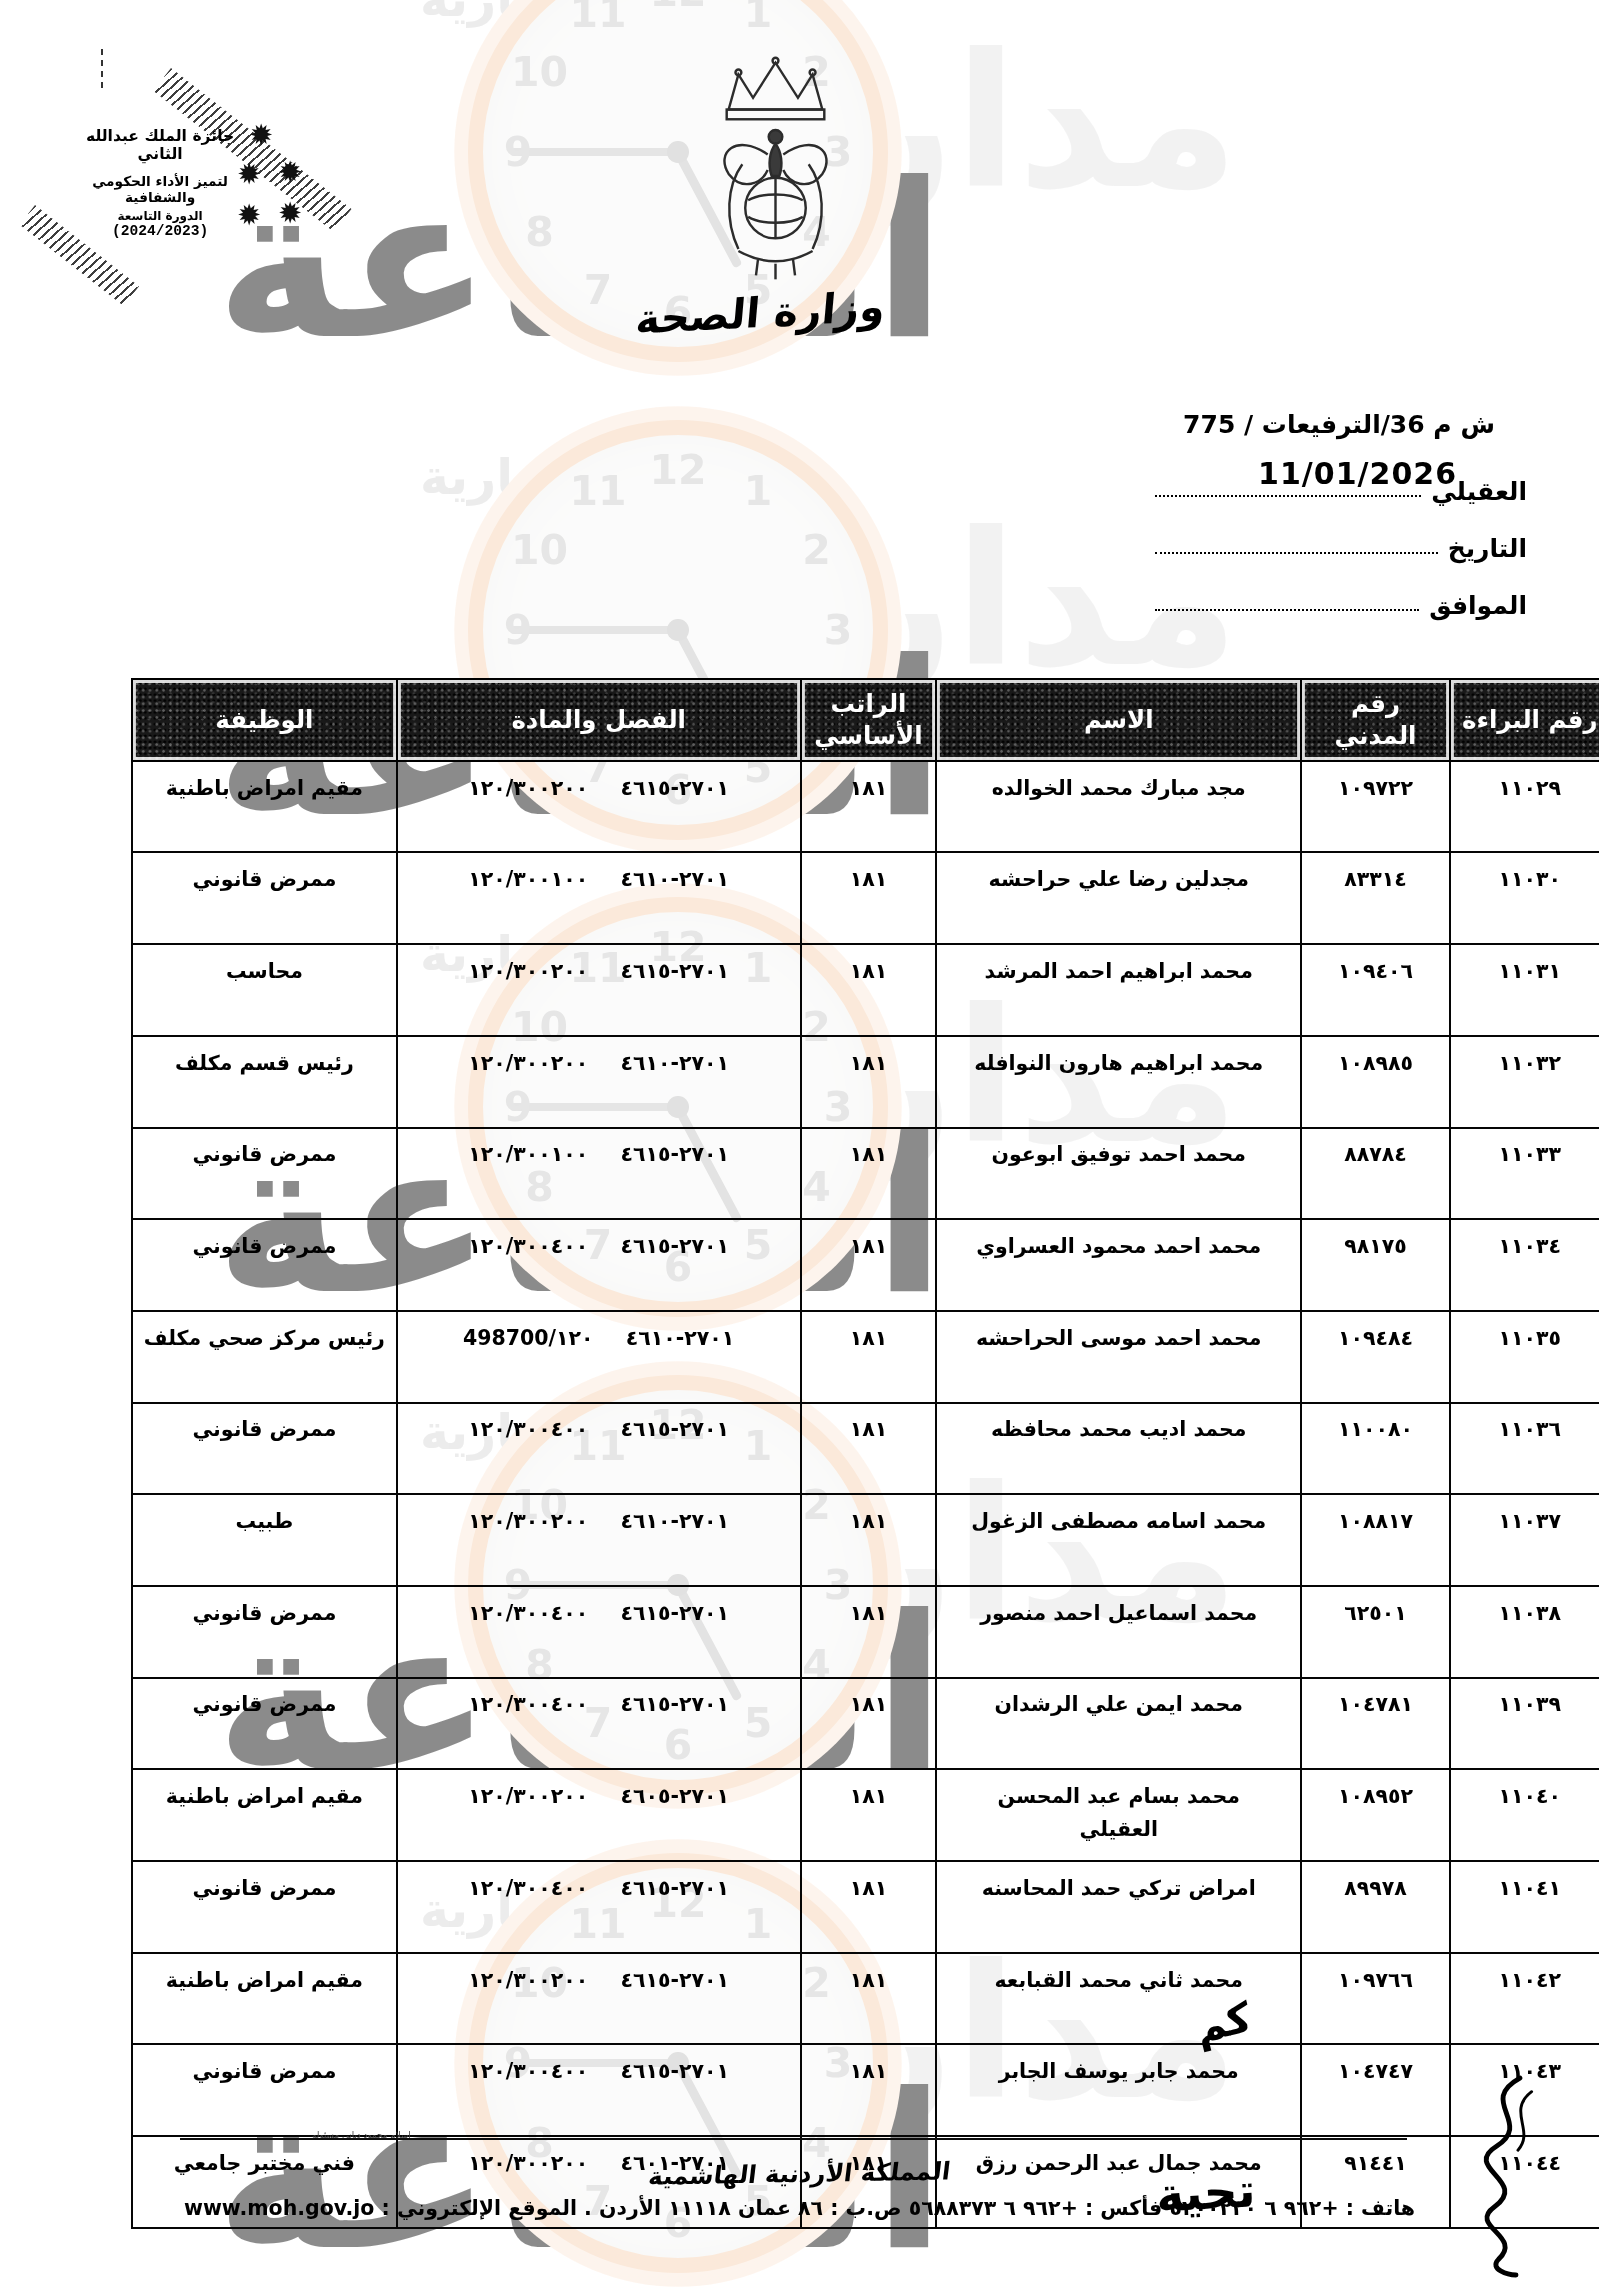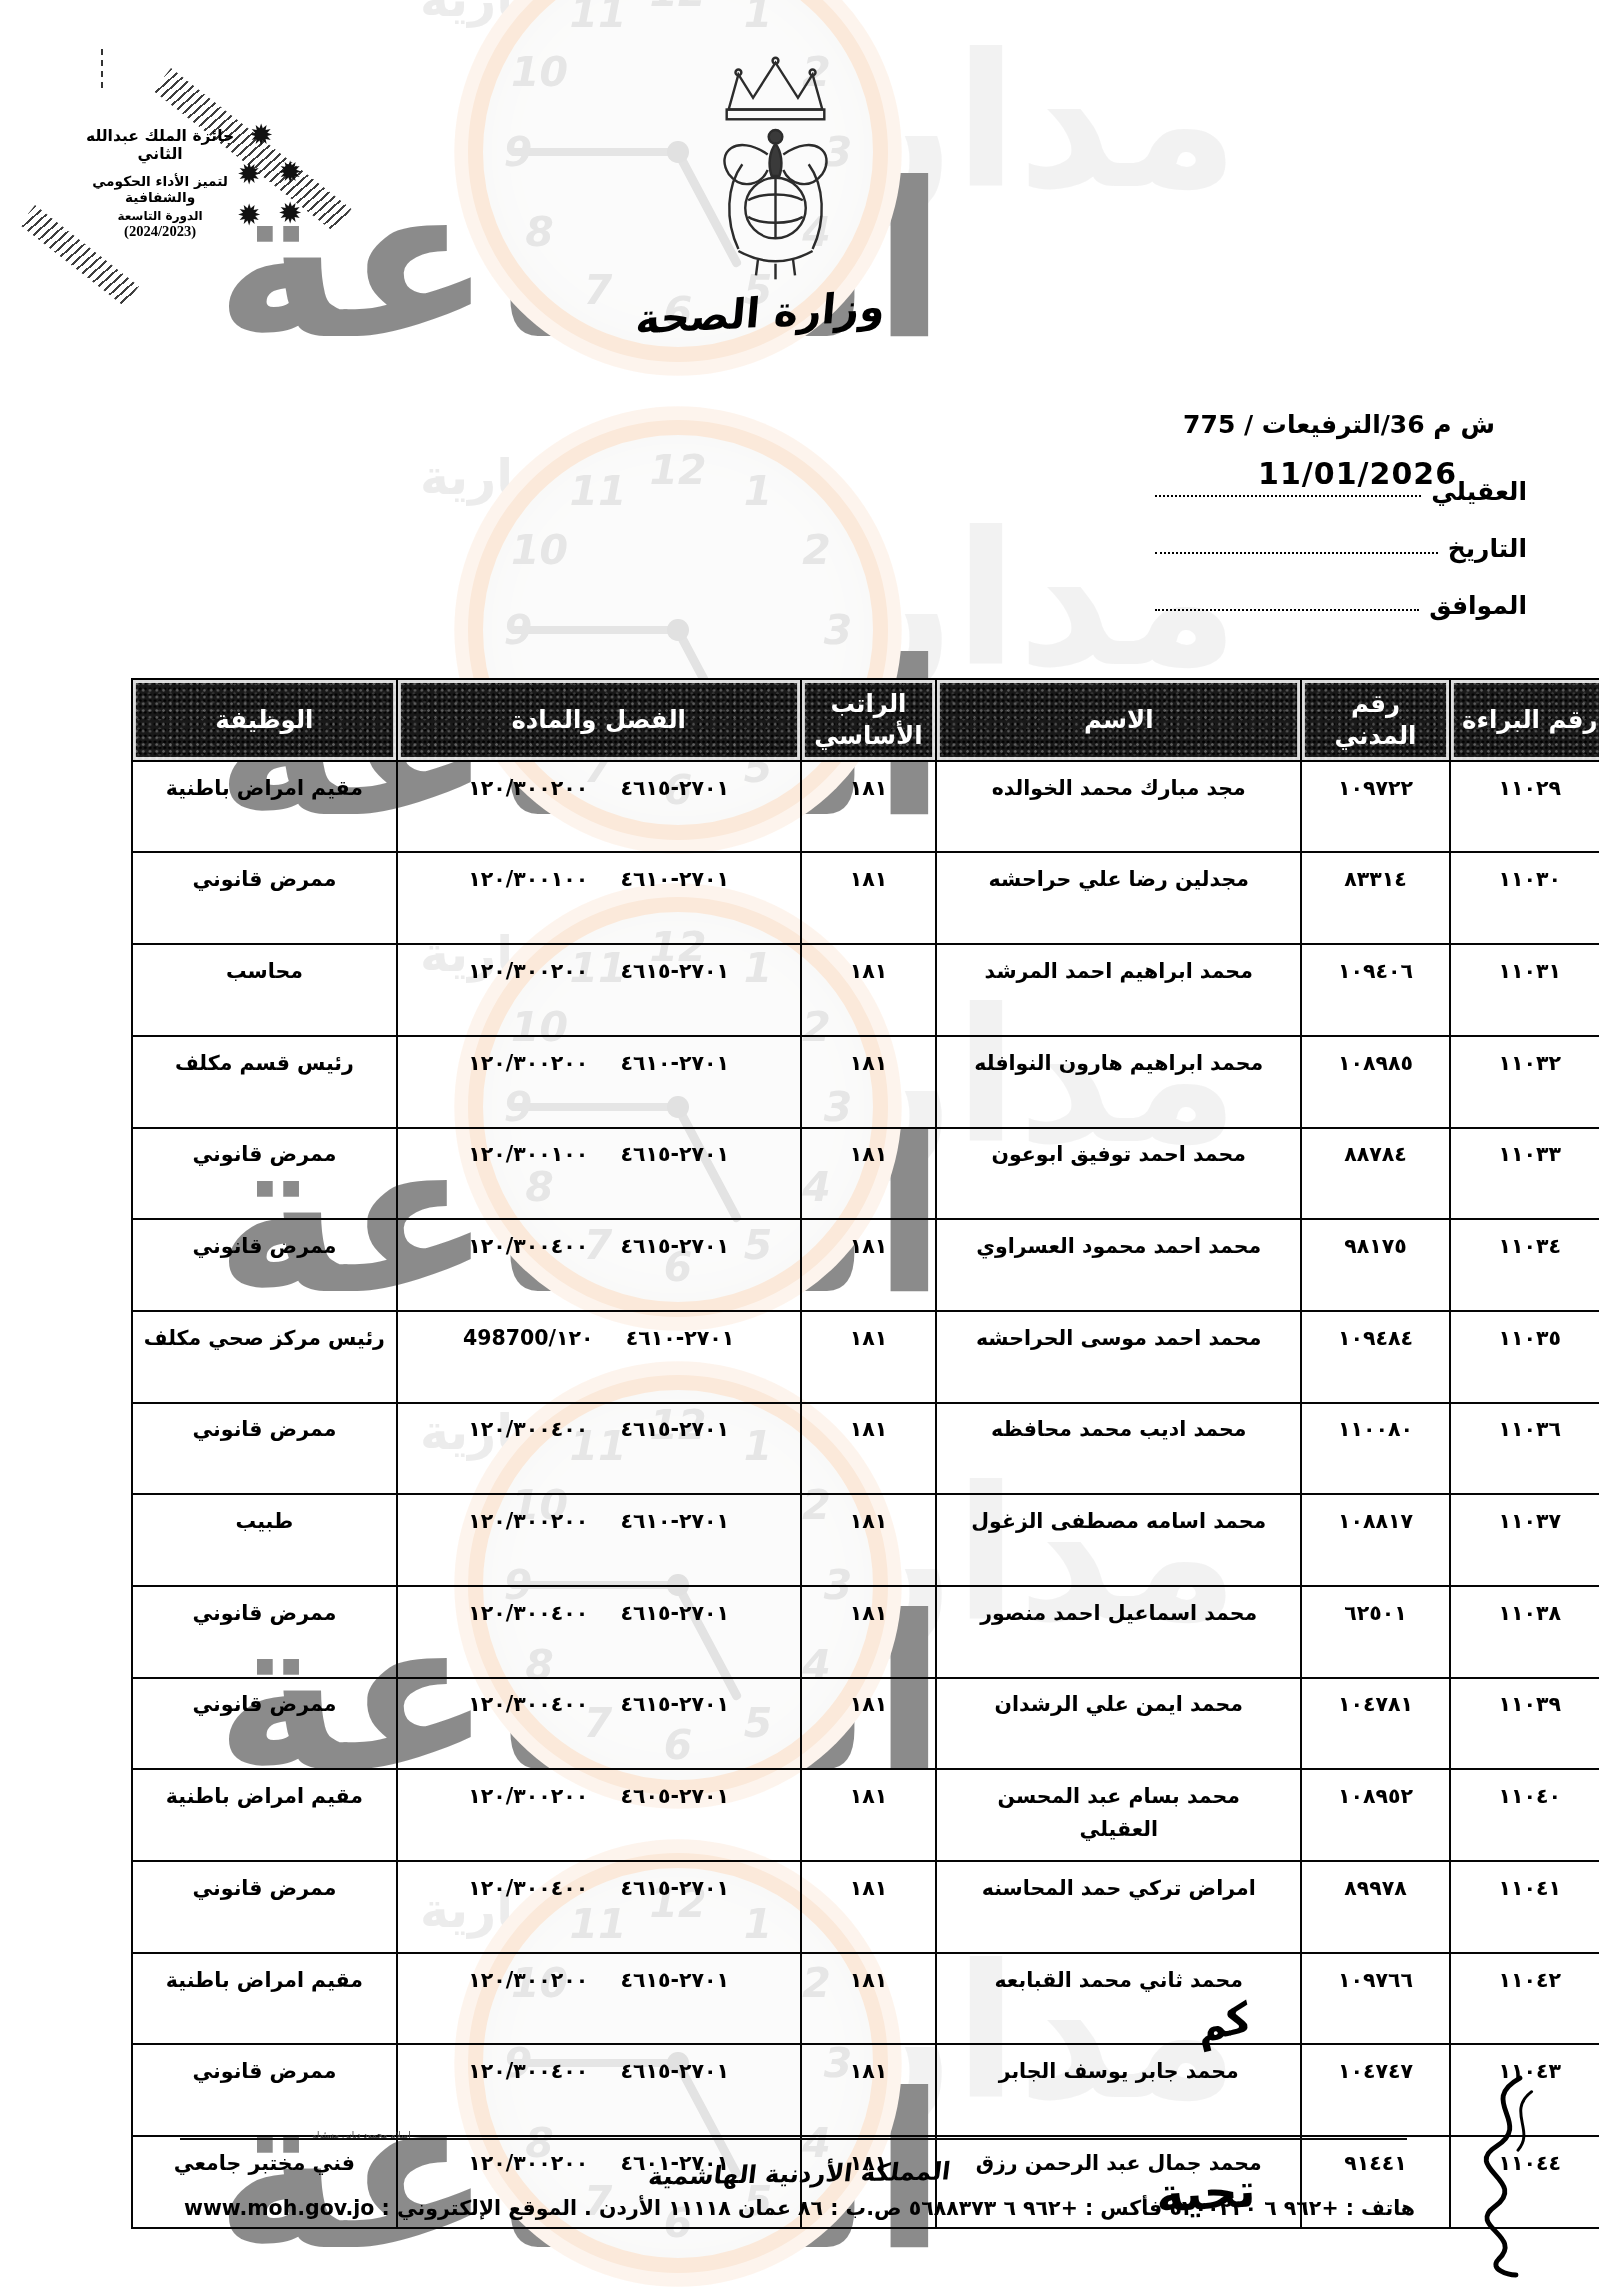--- a/index.html
+++ b/index.html
@@ -2,36 +2,36 @@
 <html lang="ar"><head>
 <meta charset="utf-8">
 <style>
   html,body{margin:0;padding:0;background:#fff;}
   .page{position:relative;width:1599px;height:2288px;background:#fff;overflow:hidden;
         font-family:"DejaVu Sans",sans-serif;color:#000;}
   
   .wm-tile{position:absolute;left:244px;width:1122px;height:488px;opacity:.45;pointer-events:none;z-index:0;}
   .clock{position:absolute;left:224px;top:9.8px;width:390px;height:390px;border-radius:50%;
          background:#f8f8f7;border:15.6px solid #f7cfae;box-shadow:0 0 0 13.7px #fce8d8, inset 0 0 49px rgba(0,0,0,.05);}
-  .clock .num{position:absolute;font-size:41px;font-weight:bold;color:#c8c8c8;transform:translate(-50%,-50%);font-style:italic;}
+  .clock .num{position:absolute;font-size:41px;font-weight:bold;color:#c8c8c8;transform:translate(-50%,-50%);}
   .hand-m{position:absolute;left:7%;top:calc(50% - 3.9px);width:43%;height:7.8px;background:#c7c7c7;border-radius:3.9px;}
   .hand-h{position:absolute;left:50%;top:calc(50% - 3.9px);width:33%;height:8.8px;background:#c2c2c2;border-radius:3.9px;
           transform-origin:left center;transform:rotate(62deg);}
   .clock::after{content:"";position:absolute;left:50%;top:50%;width:21.5px;height:21.5px;margin:-10.7px 0 0 -10.7px;
           border-radius:50%;background:#bdbdbd;}
   .wm-madar{position:absolute;right:127px;top:98px;font-size:185px;font-weight:bold;color:#e4e4e4;line-height:1;}
   .wm-saa{position:absolute;left:-29px;top:222px;font-size:215px;font-weight:bold;color:#000000;line-height:1;}
   .wm-ikh{position:absolute;left:176px;top:39px;font-size:49px;font-weight:bold;color:#d6d6d6;}
   
   .award{position:absolute;left:54px;top:41px;width:302px;height:224px;z-index:1;}
   .award-text{position:absolute;left:17.6px;top:86px;width:177px;text-align:center;direction:rtl;font-weight:bold;}
   .award-l1{font-size:15.6px;}
   .award-l2{font-size:13.7px;margin-top:9.8px;}
   .award-l3{font-size:12px;margin-top:4px;}
-  .award-l4{font-size:14.6px;font-weight:bold;font-family:Liberation Serif, serif;}
+  .award-l4{font-size:14.6px;font-weight:bold;font-family:Liberation Mono, monospace;}
   .star{position:absolute;font-size:29px;color:#111;line-height:1;}
   .hatch{position:absolute;background:repeating-linear-gradient(100deg,#1b1b1b 0 2px,transparent 2px 6.8px);opacity:.85;}
   .hatch1{left:117px;top:27px;width:229px;height:29px;transform:rotate(38deg);transform-origin:left top;}
   .hatch2{left:-19.5px;top:164px;width:132px;height:25px;transform:rotate(38deg);transform-origin:left top;}
   .dashes{position:absolute;left:47px;top:7.8px;height:39px;border-left:2.9px dashed #333;}
   
   .emblem{position:absolute;left:668px;top:49px;width:215px;height:244px;z-index:1;}
   .ministry{position:absolute;left:585px;top:289px;width:351px;text-align:center;font-size:41px;font-weight:bold;
             transform:rotate(-3deg) skewX(-8deg);z-index:1;}
   

